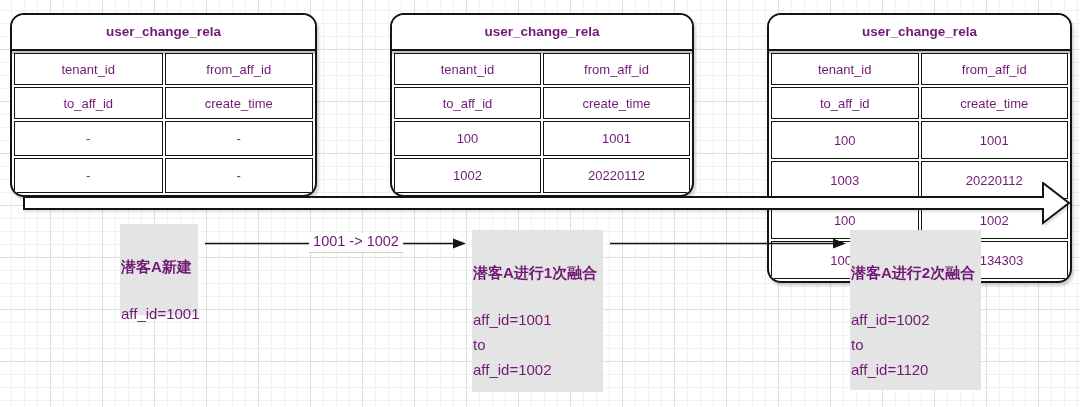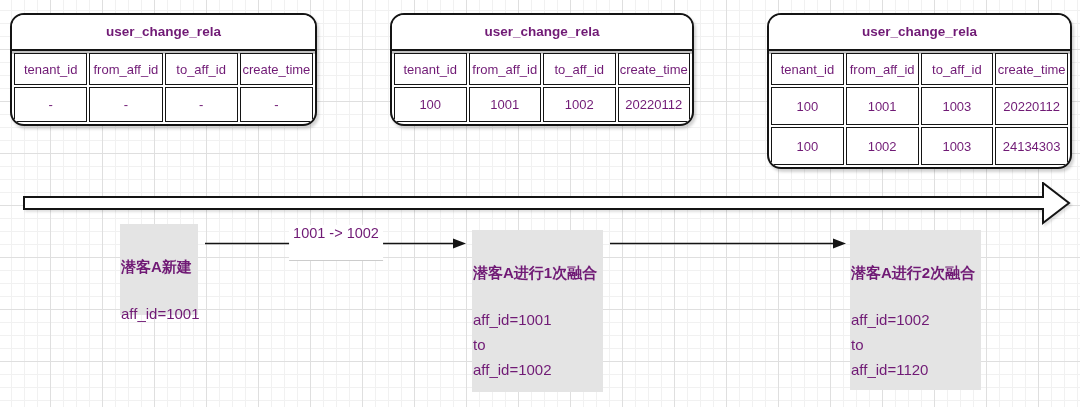--- a/index.html
+++ b/index.html
@@ -22,42 +22,42 @@
     position:absolute; background:#fff; border:2px solid #141414;
     border-radius:14px; overflow:hidden;
     box-shadow:2px 3px 3px rgba(0,0,0,0.18);
   }
   .tbl-title {
     height:34px; line-height:34px; text-align:center;
     font-weight:bold; font-size:13.5px;
     border-bottom:2px solid #141414; background:#fff;
   }
   .tbl-grid {
-    display:grid; grid-template-columns:repeat(4,1fr);
+    display:grid; grid-template-columns:repeat(2,1fr);
     gap:2px; padding:2px;
     background-image:linear-gradient(#c2c2c2 0, #c2c2c2 3px, transparent 3px);
   }
   .cell {
     display:flex; align-items:center; justify-content:center;
     border:1.6px solid #141414; background:#fff;
     font-size:13px; height:30px; white-space:nowrap; overflow:hidden;
   }
   .cell.data { height:33px; }
   .tbl3 .cell.data { height:36px; }
 
   
   .big-arrow { position:absolute; left:23px; top:182px;
     filter:drop-shadow(2px 2px 1px rgba(0,0,0,0.12)); }
 
   
   .connector { position:absolute; top:235px; height:17px; }
   .edge-label {
     position:absolute; top:243px; transform:translate(-50%,-50%);
     background:#fff; font-size:14.5px; line-height:17px;
-    padding:0 4px 18px; border-bottom:1px solid #ccc; white-space:nowrap; z-index:3;
+    padding:0 4px 2px; border-bottom:1px solid #ccc; white-space:nowrap; z-index:3;margin-left:20px;
   }
 
   
   .note {
     position:absolute; background:#e4e4e4; padding:35px 0 0 1px;
     box-sizing:border-box; font-size:15px;
   }
   .note-title { font-weight:bold; line-height:16px; white-space:nowrap; }
   .note-body  { margin-top:26px; }
   .note-line  { line-height:25px; white-space:nowrap; }

